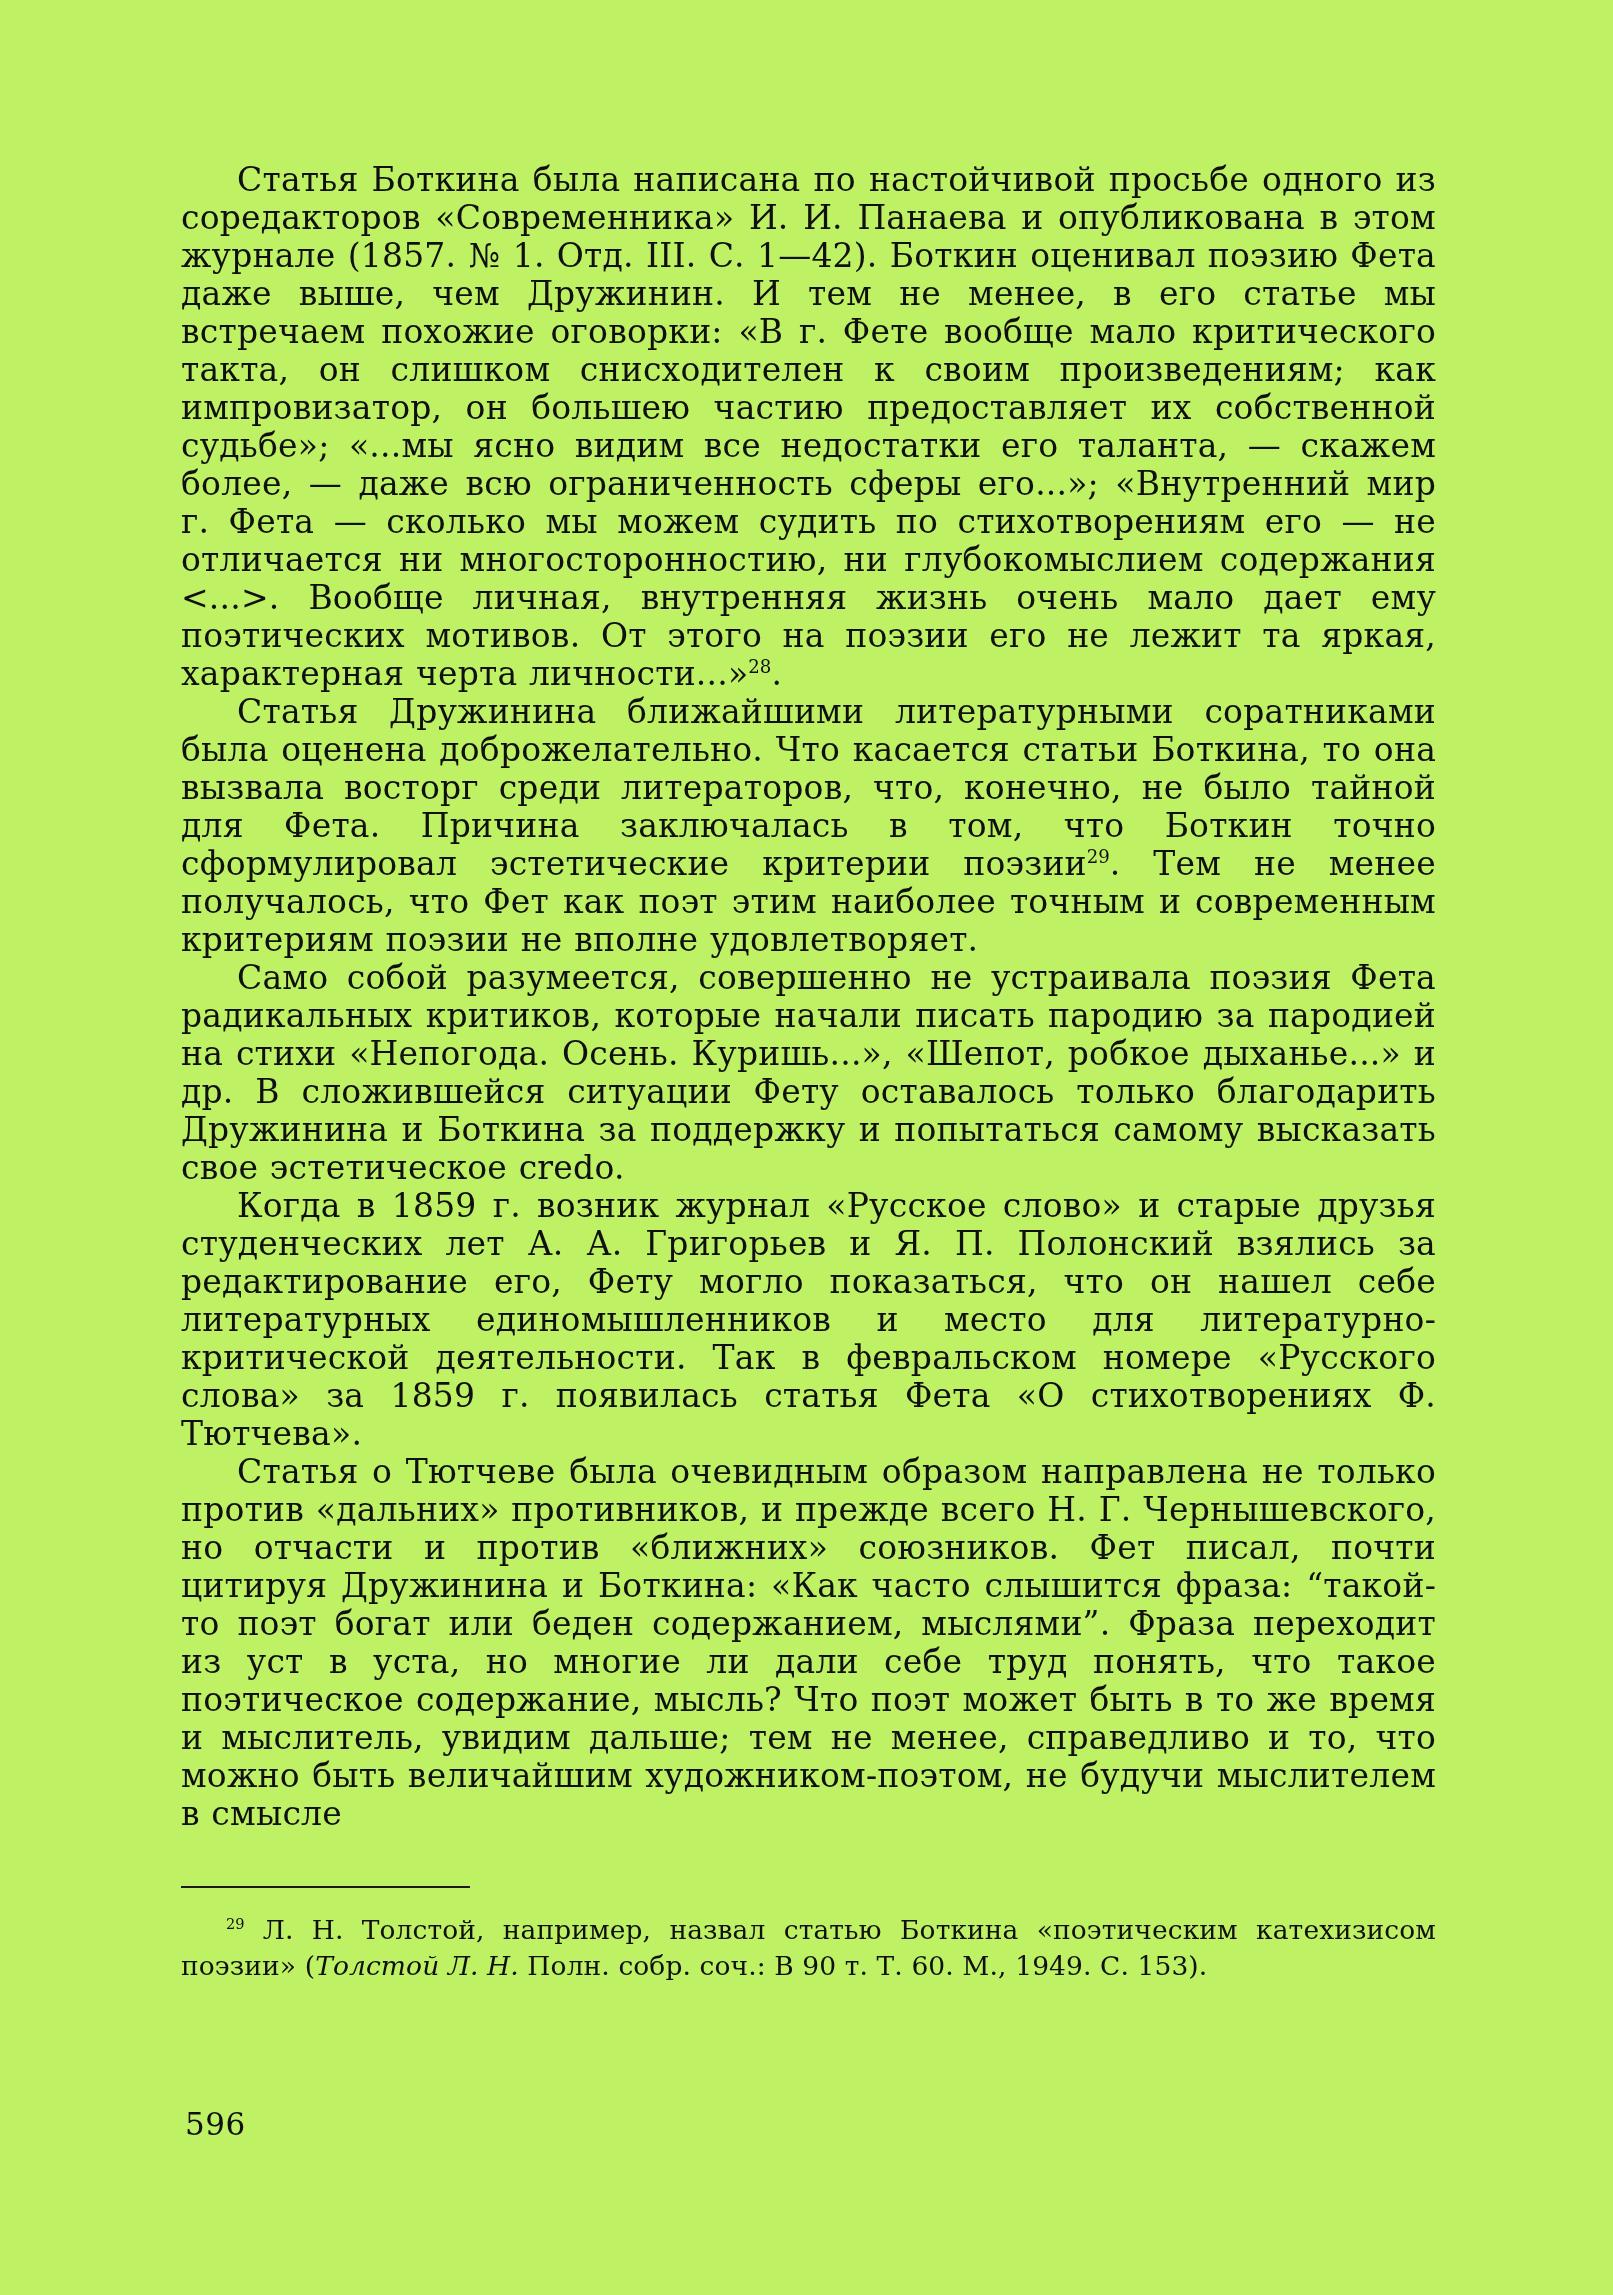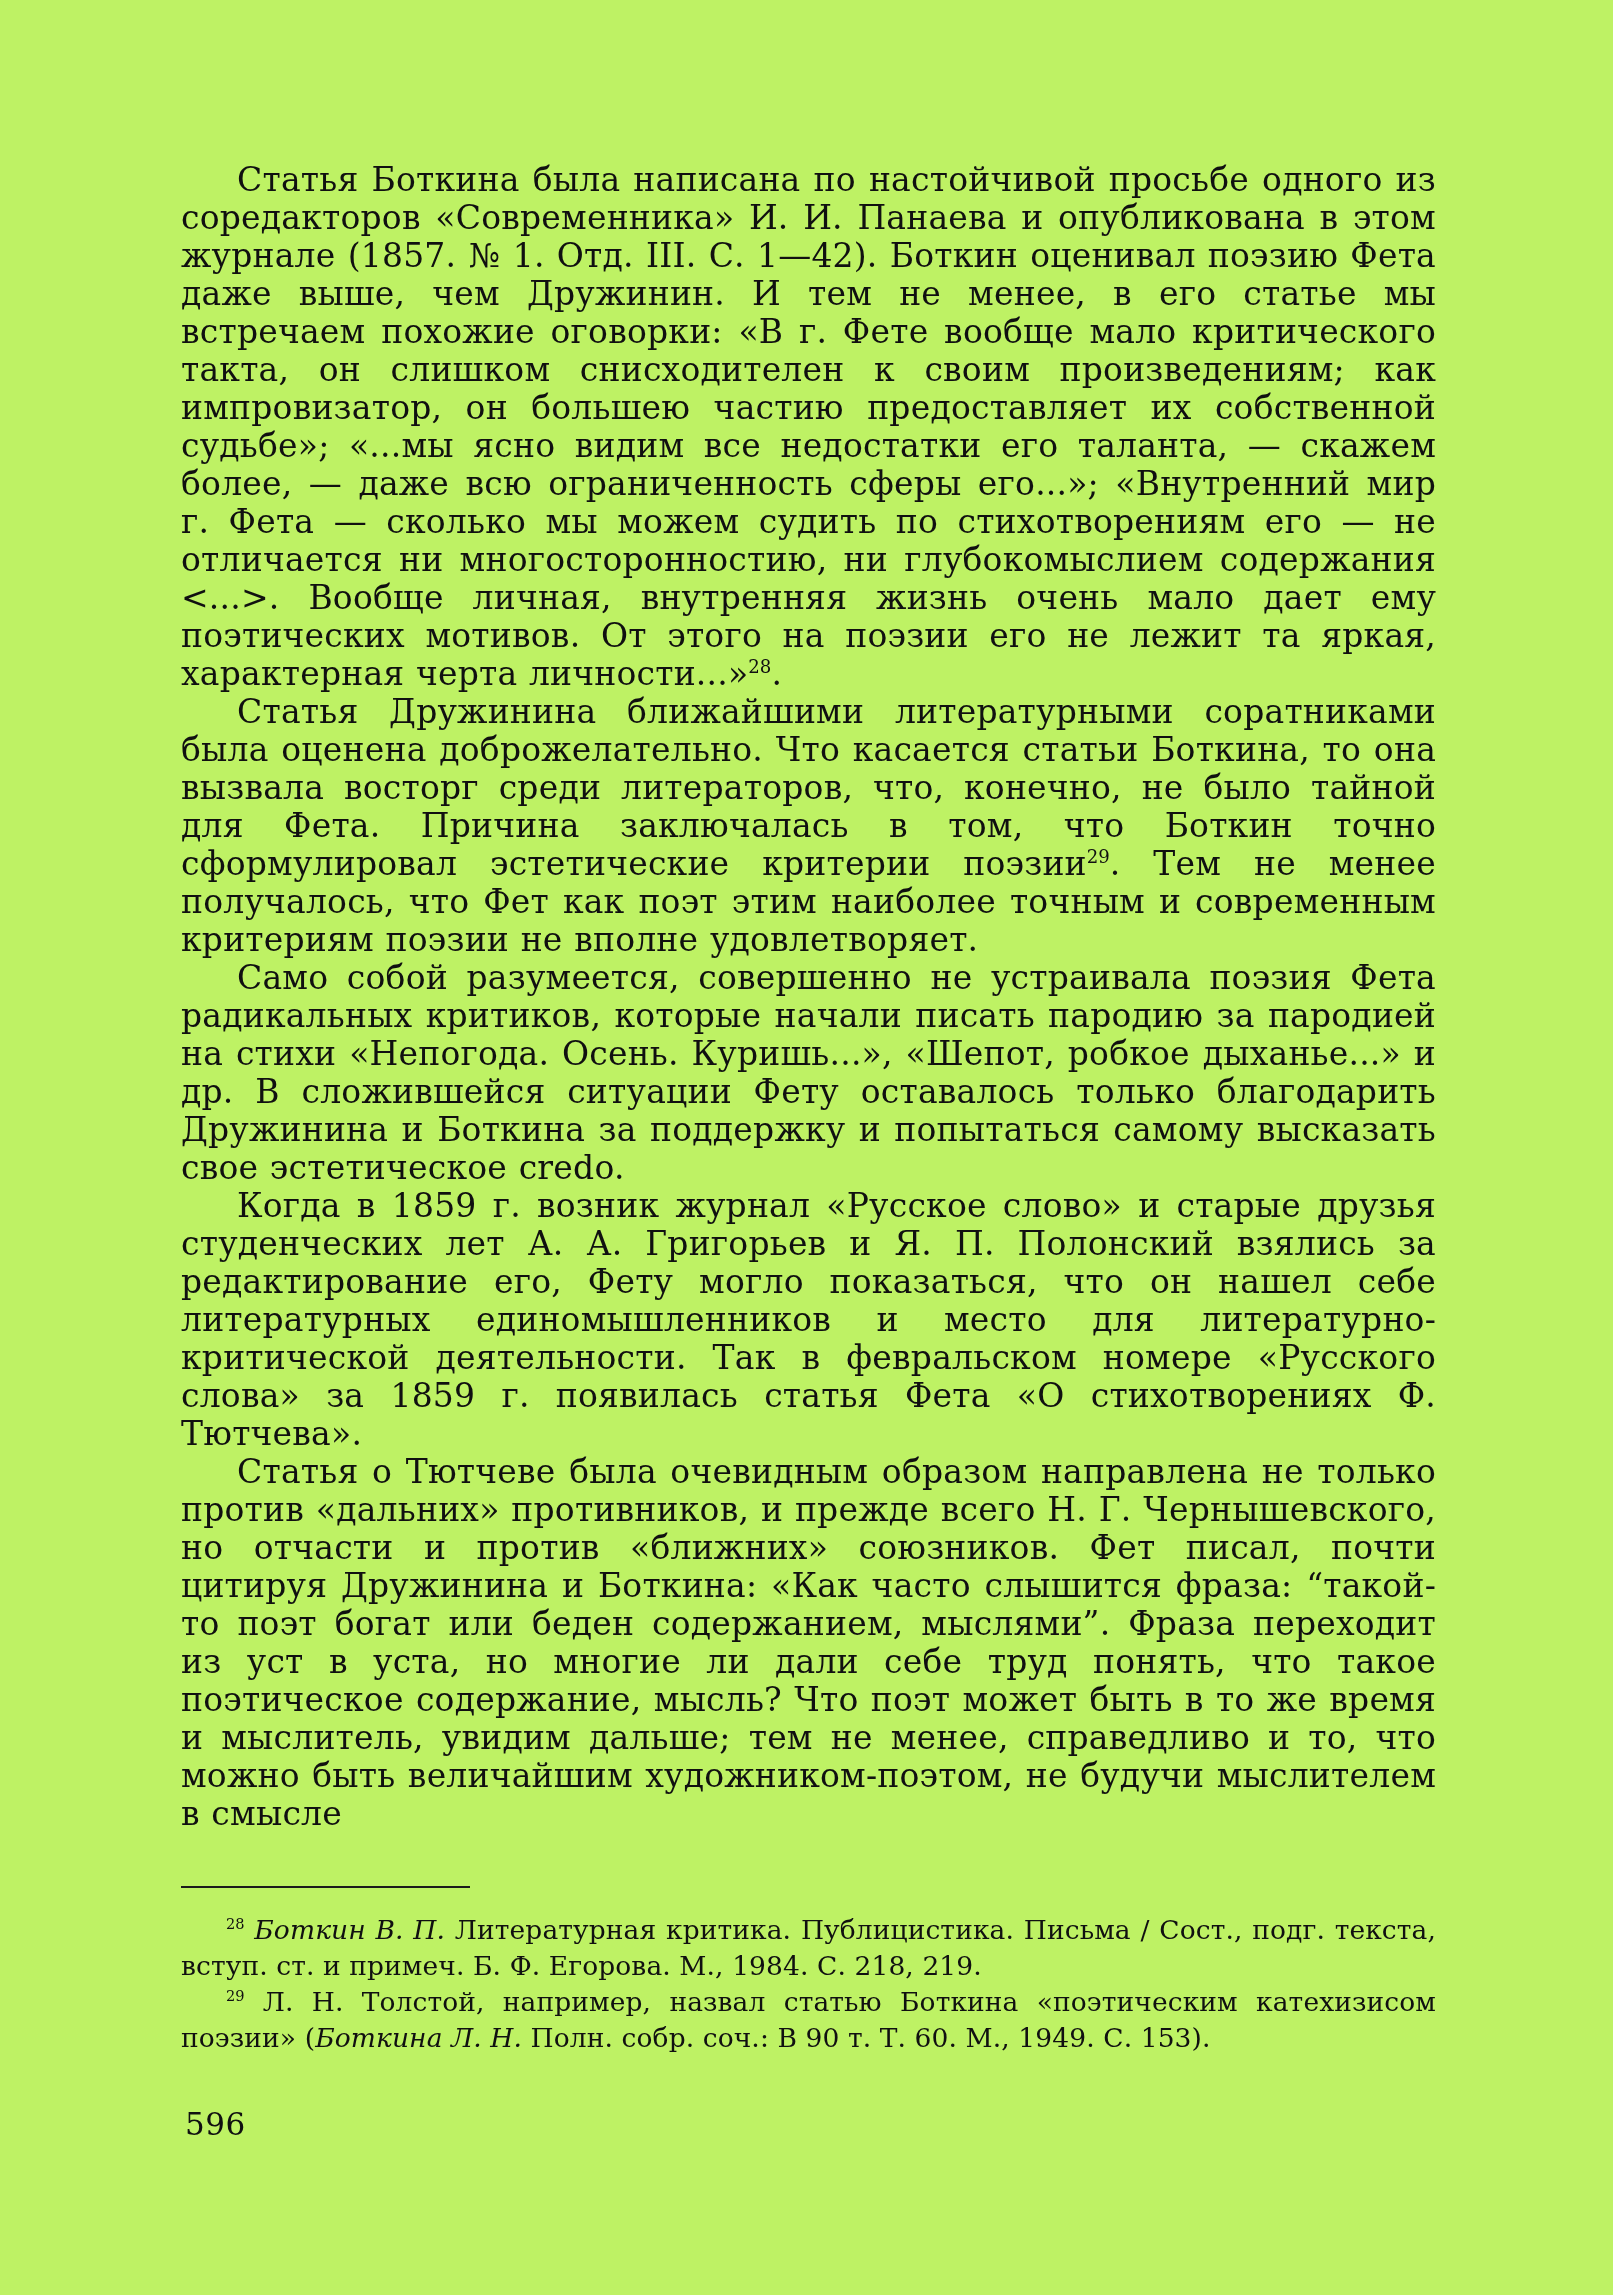--- a/index.html
+++ b/index.html
@@ -76,19 +76,18 @@
   <div class="text-col">
       <p class="para"><span>Статья Боткина была написана по настойчивой просьбе одного из соредакторов «Современника» И. И. Панаева и опубликована в этом журнале (1857. № 1. Отд. III. С. 1—42). Боткин оценивал поэзию Фета даже выше, чем Дружинин. И тем не менее, в его статье мы встречаем похожие оговорки: «В г. Фете вообще мало критического такта, он слишком снисходителен к своим произведениям; как импровизатор, он большею частию предоставляет их собственной судьбе»; «...мы ясно видим все недостатки его таланта, — скажем более, — даже всю ограниченность сферы его...»; «Внутренний мир г. Фета — сколько мы можем судить по стихотворениям его — не отличается ни многосторонностию, ни глубокомыслием содержания &lt;...&gt;. Вообще личная, внутренняя жизнь очень мало дает ему поэтических мотивов. От этого на поэзии его не лежит та яркая, характерная черта личности...»</span><sup>28</sup><span>.</span></p>
       <p class="para"><span>Статья Дружинина ближайшими литературными соратниками была оценена доброжелательно. Что касается статьи Боткина, то она вызвала восторг среди литераторов, что, конечно, не было тайной для Фета. Причина заключалась в том, что Боткин точно сформулировал эстетические критерии поэзии</span><sup>29</sup><span>. Тем не менее получалось, что Фет как поэт этим наиболее точным и современным критериям поэзии не вполне удовлетворяет.</span></p>
       <p class="para"><span>Само собой разумеется, совершенно не устраивала поэзия Фета радикальных критиков, которые начали писать пародию за пародией на стихи «Непогода. Осень. Куришь...», «Шепот, робкое дыханье...» и др. В сложившейся ситуации Фету оставалось только благодарить Дружинина и Боткина за поддержку и попытаться самому высказать свое эстетическое credo.</span></p>
       <p class="para"><span>Когда в 1859 г. возник журнал «Русское слово» и старые друзья студенческих лет А. А. Григорьев и Я. П. Полонский взялись за редактирование его, Фету могло показаться, что он нашел себе литературных единомышленников и место для литературно-критической деятельности. Так в февральском номере «Русского слова» за 1859 г. появилась статья Фета «О стихотворениях Ф. Тютчева».</span></p>
       <p class="para"><span>Статья о Тютчеве была очевидным образом направлена не только против «дальних» противников, и прежде всего Н. Г. Чернышевского, но отчасти и против «ближних» союзников. Фет писал, почти цитируя Дружинина и Боткина: «Как часто слышится фраза: “такой-то поэт богат или беден содержанием, мыслями”. Фраза переходит из уст в уста, но многие ли дали себе труд понять, что такое поэтическое содержание, мысль? Что поэт может быть в то же время и мыслитель, увидим дальше; тем не менее, справедливо и то, что можно быть величайшим художником-поэтом, не будучи мыслителем в смысле</span></p>
     </div>
   <div class="footer">
     <div class="rule"></div>
     <div class="footnotes">
-        <p class="footnote"><sup>28</sup><span> </span><em>Боткин В. П.</em><span> Литературная критика. Публицистика. Письма / Сост., подг. текста, вступ. ст. и примеч. Б. Ф. Егорова. М., 1984. С. 218, 219.</span></p>
-        <p class="footnote"><sup>29</sup><span> Л. Н. Толстой, например, назвал статью Боткина «поэтическим катехизисом поэзии» (</span><em>Боткина Л. Н.</em><span> Полн. собр. соч.: В 90 т. Т. 60. М., 1949. С. 153).</span></p>
+        <p class="footnote"><sup>29</sup><span> Л. Н. Толстой, например, назвал статью Боткина «поэтическим катехизисом поэзии» (</span><em>Толстой Л. Н.</em><span> Полн. собр. соч.: В 90 т. Т. 60. М., 1949. С. 153).</span></p>
       </div>
   </div>
   <div class="pagenum">596</div>
 </div>
 
 
 </body></html>

